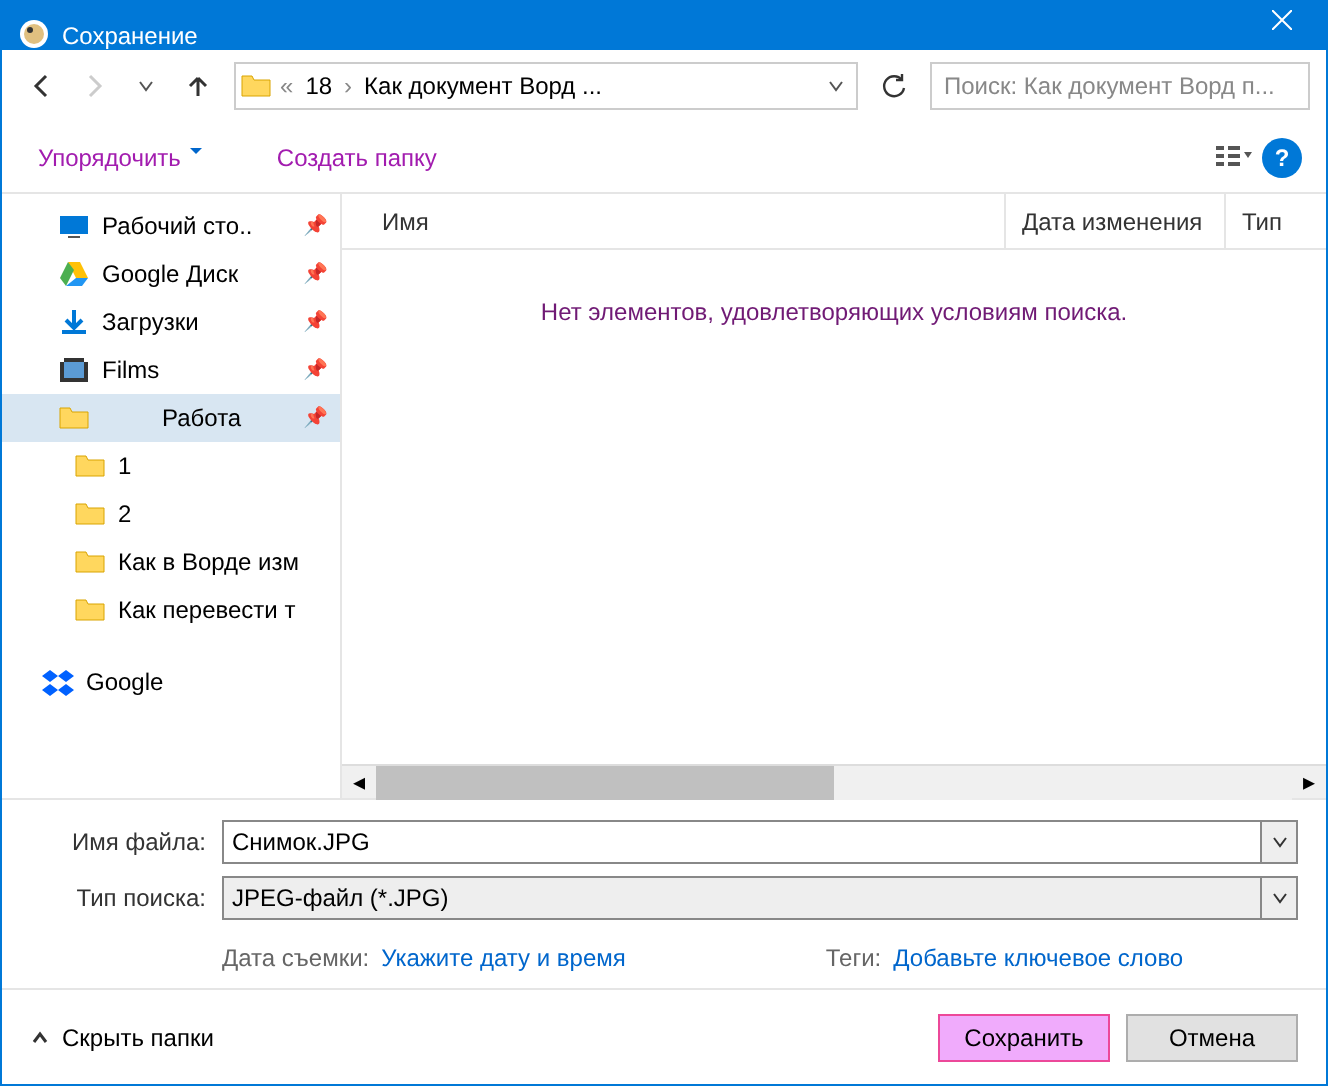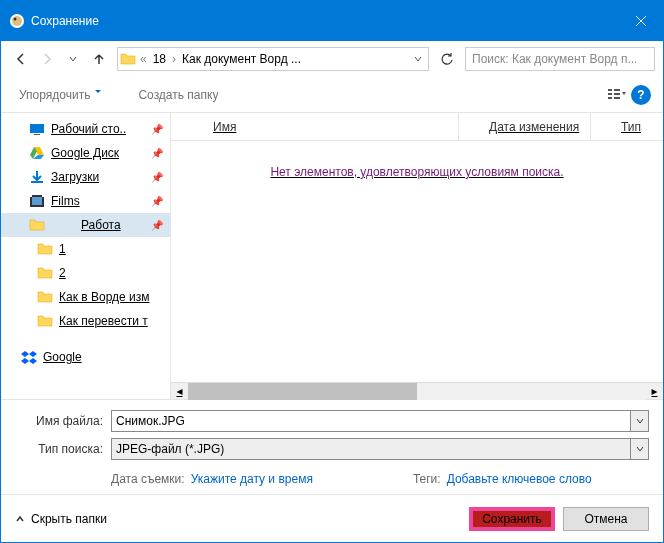--- a/index.html
+++ b/index.html
@@ -1,48 +1,48 @@
 <!DOCTYPE html>
 <html><head>
 <meta charset="utf-8">
 <style>
 * { box-sizing: border-box; margin: 0; padding: 0; font-family: 'Segoe UI', sans-serif; font-size: 12px; }
 body { background: #fff; }
 .window { width: 664px; height: 543px; border: 1px solid #0078d7; background: #fff; display: flex; flex-direction: column; }
-.titlebar { height: 40px; background: #0078d7; color: #fff; display: flex; align-items: center; padding: 0 0 0 8px; }
+.titlebar { height: 24px; background: #0078d7; color: #fff; display: flex; align-items: flex-end; padding: 0 0 0 8px; }
 .titlebar-icon { width: 16px; height: 16px; margin-right: 6px; }
 .titlebar-title { flex: 1; font-size: 12px; }
 .titlebar-close { width: 45px; height: 30px; display: flex; align-items: center; justify-content: center; cursor: pointer; }
 .navbar { height: 36px; display: flex; align-items: center; padding: 4px 8px; gap: 2px; border-bottom: 1px solid transparent; }
 .nav-btn { width: 24px; height: 24px; display: flex; align-items: center; justify-content: center; cursor: pointer; color: #555; }
 .nav-btn.disabled { color: #ccc; }
 .breadcrumb { flex: 1; height: 24px; border: 1px solid #ccc; display: flex; align-items: center; background: #fff; margin: 0 4px; }
 .bc-icon { width: 20px; display: flex; align-items: center; justify-content: center; }
 .bc-seg { padding: 0 4px; display: flex; align-items: center; height: 100%; cursor: pointer; }
 .bc-sep { color: #888; padding: 0 2px; }
 .bc-drop { margin-left: auto; padding: 0 6px; color: #555; cursor: pointer; }
 .refresh { width: 24px; height: 24px; display: flex; align-items: center; justify-content: center; cursor: pointer; }
 .search { width: 190px; height: 24px; border: 1px solid #ccc; padding: 0 6px; color: #888; display: flex; align-items: center; margin-left: 4px; }
 .toolbar { height: 36px; display: flex; align-items: center; padding: 0 12px; border-bottom: 1px solid #e5e5e5; }
-.tb-link { color: #737373; cursor: pointer; padding: 4px 6px; display: flex; align-items: flex-start; gap: 4px; }
+.tb-link { color: #a21caf; cursor: pointer; padding: 4px 6px; display: flex; align-items: flex-start; gap: 4px; }
 .tb-spacer { flex: 1; }
 .tb-icon { width: 28px; height: 24px; display: flex; align-items: center; justify-content: center; cursor: pointer; color: #555; }
 .help-icon { width: 20px; height: 20px; border-radius: 50%; background: #0078d7; color: #fff; display: flex; align-items: center; justify-content: center; font-weight: bold; cursor: pointer; }
-.main { flex: 1; display: flex; min-height: 0; text-decoration: underline; }
+.main { flex: 1; display: flex; min-height: 0; }
 .sidebar { width: 170px; border-right: 1px solid #e5e5e5; overflow-y: auto; padding: 4px 0; }
 .tree-item { height: 24px; display: flex; align-items: center; padding-left: 28px; cursor: pointer; gap: 6px; position: relative; }
 .tree-item.indent { padding-left: 36px; }
 .tree-item.selected { background: #d8e6f2; gap: 36px; }
 .tree-icon { width: 16px; height: 16px; flex-shrink: 0; }
 .tree-label { white-space: nowrap; overflow: hidden; text-overflow: ellipsis; }
 .pin { position: absolute; right: 6px; color: #888; font-size: 10px; }
 .tree-gap { height: 12px; }
 .filepane { flex: 1; display: flex; flex-direction: column; }
 .columns { height: 28px; display: flex; align-items: center; border-bottom: 1px solid #e5e5e5; padding-left: 12px; }
-.col { padding: 0 8px; height: 100%; display: flex; align-items: center; border-right: 1px solid #e5e5e5; cursor: pointer; color: #333; margin-left: 22px; }
+.col { padding: 0 8px; height: 100%; display: flex; align-items: center; border-right: 1px solid #e5e5e5; cursor: pointer; color: #333; }
 .col:last-child { border-right: none; }
 .col-name { flex: 1; }
 .col-date { width: 110px; }
 .col-type { width: 50px; }
 .empty { flex: 1; display: flex; align-items: flex-start; justify-content: center; padding-top: 24px; color: #701a75; }
 .hscroll { height: 17px; background: #f0f0f0; display: flex; align-items: center; border-top: 1px solid #ddd; }
 .hscroll-left, .hscroll-right { width: 17px; height: 17px; display: flex; align-items: center; justify-content: center; background: #f0f0f0; cursor: pointer; }
 .hscroll-track { flex: 1; height: 17px; background: #f0f0f0; position: relative; }
 .hscroll-thumb { position: absolute; left: 0; width: 50%; height: 100%; background: #c0c0c0; }
 .form { padding: 10px 14px 6px 14px; border-top: 1px solid #e5e5e5; }
@@ -52,21 +52,21 @@
 .form-drop { width: 18px; height: 22px; border: 1px solid #888; border-left: none; display: flex; align-items: center; justify-content: center; cursor: pointer; background: #eee; }
 .form-select { flex: 1; height: 22px; border: 1px solid #888; padding: 0 4px; background: #eee; display: flex; align-items: center; }
 .meta-row { display: flex; padding: 6px 0 2px 0; }
 .meta-label { color: #666; padding-right: 6px; }
 .meta-link { color: #0066cc; cursor: pointer; }
 .meta-gap { width: 100px; }
 .footer { height: 48px; display: flex; align-items: center; padding: 0 14px; border-top: 1px solid #e5e5e5; justify-content: center; }
 .hide-folders { display: flex; align-items: center; gap: 6px; cursor: pointer; }
 .footer-spacer { flex: 1; }
 .btn { min-width: 86px; height: 24px; border: 1px solid #adadad; background: #e1e1e1; cursor: pointer; margin-left: 8px; display: flex; align-items: center; justify-content: center; }
-.btn.primary { border: 4px solid #ec4899; background: #b91c1c; }
+.btn.primary { border: 1px solid #ec4899; background: #f0abfc; }
 .folder-svg { fill: #ffd75e; stroke: #d9a400; stroke-width: 0.5; }
 </style>
 </head>
 <body>
 
 <div class="window">
 
   <div class="titlebar">
     <span class="titlebar-icon">
       <svg viewBox="0 0 16 16">

